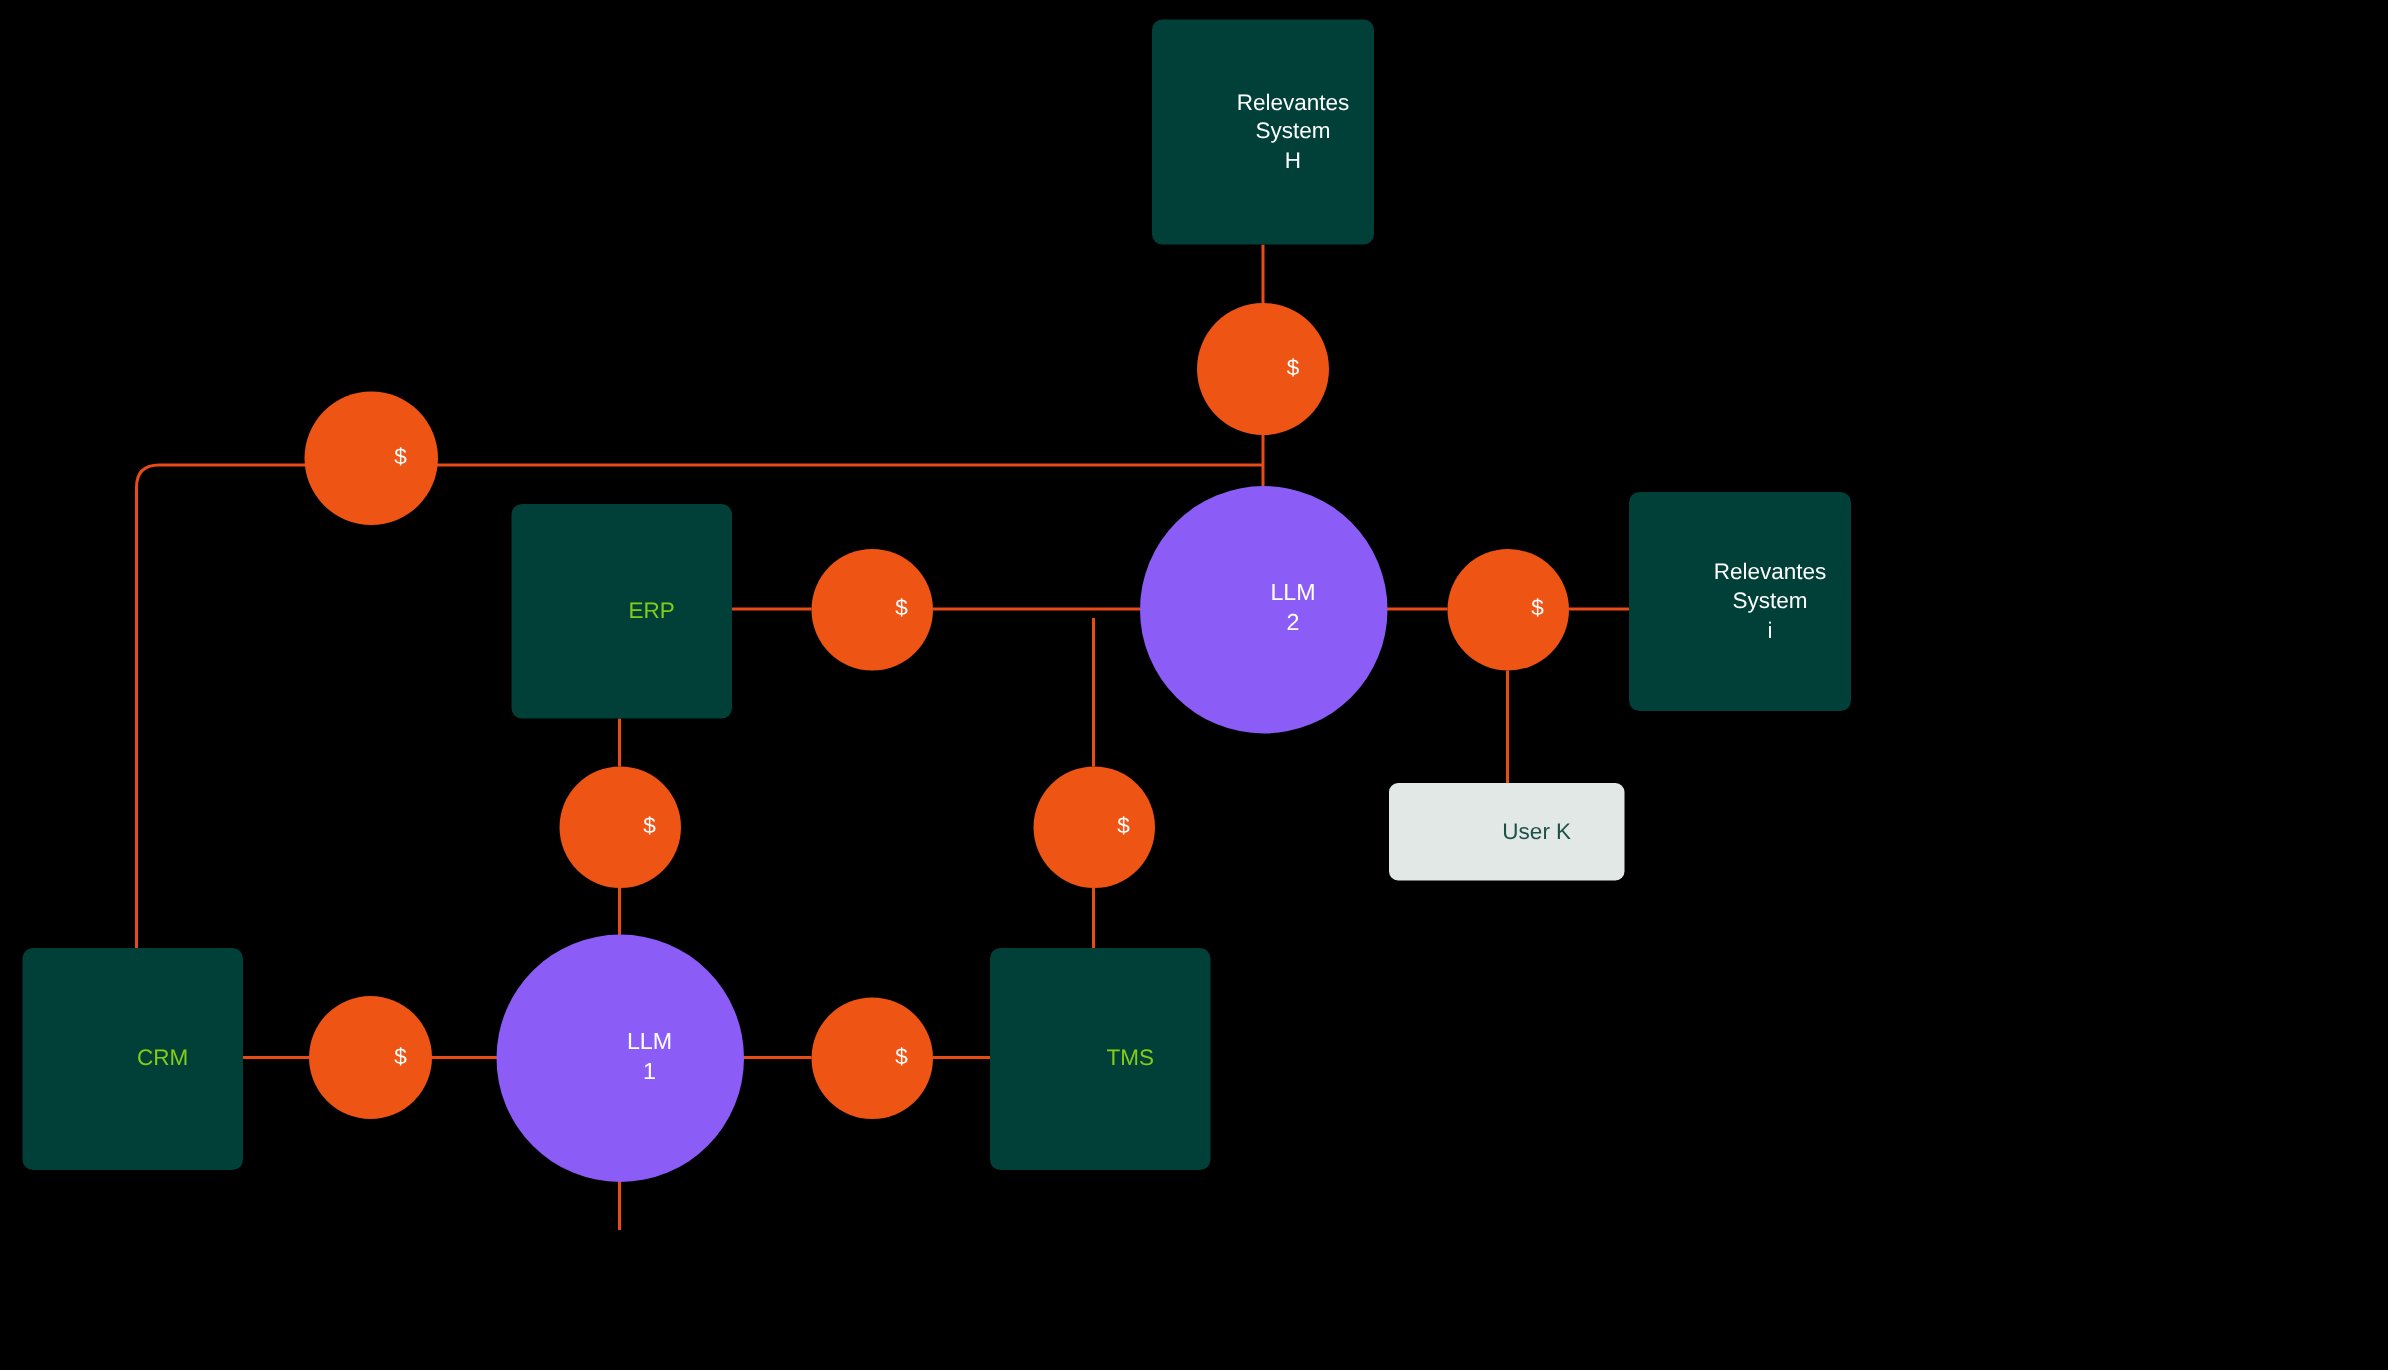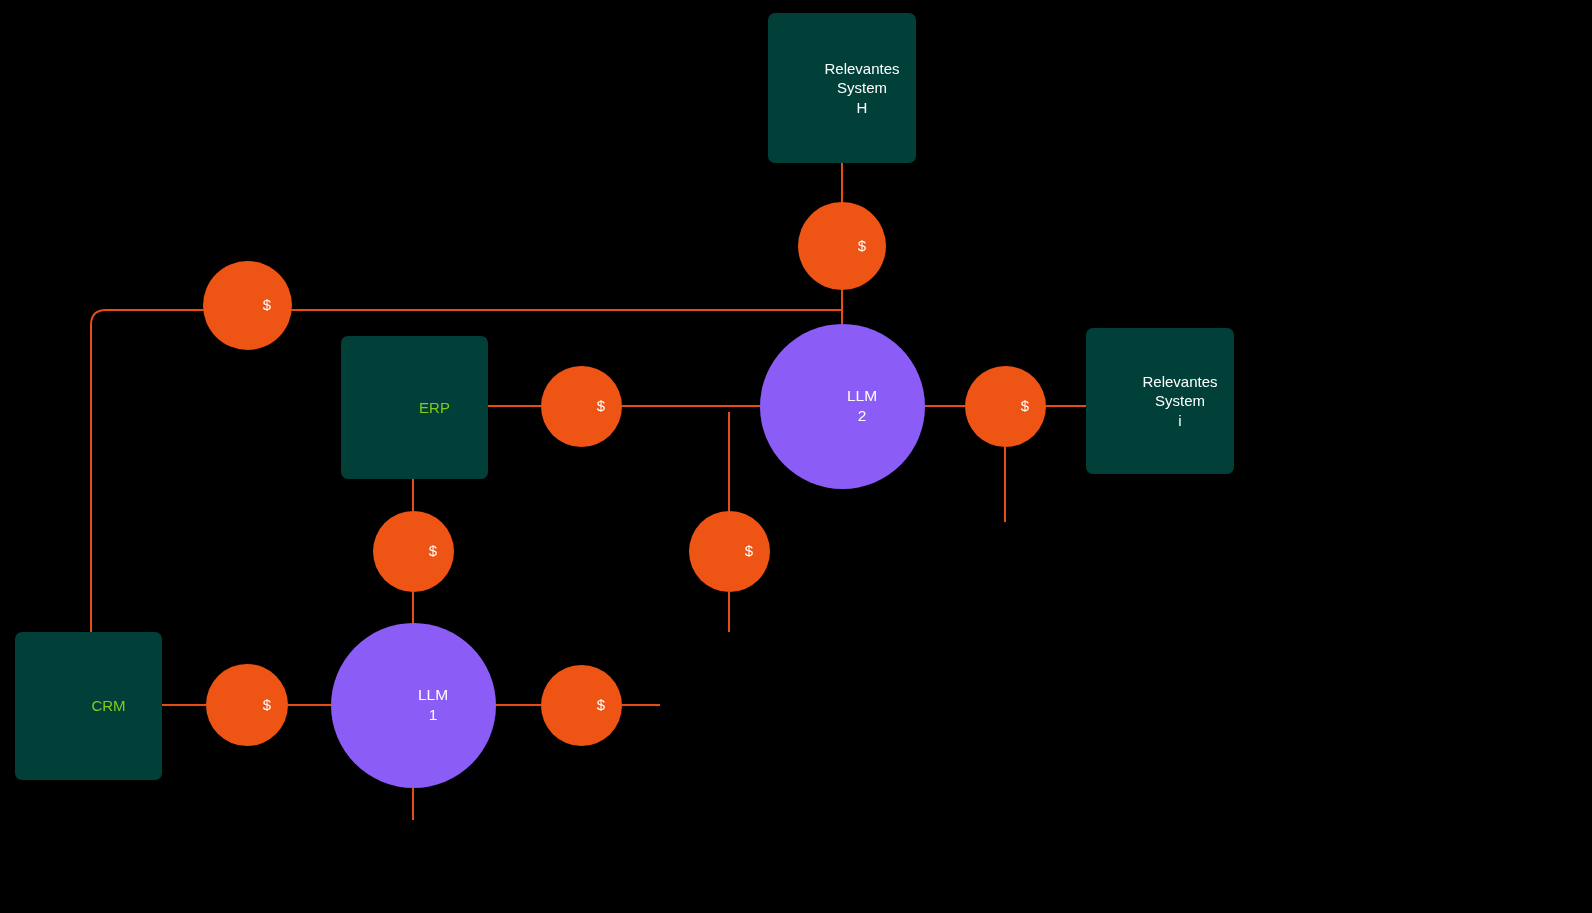--- a/index.html
+++ b/index.html
@@ -114,34 +114,40 @@
       <span class="ttl-bold">i</span>
     </div>
   </div>
 
   <div class="node appbox" id="n-erp" style="left: 341px; top: 336px; width: 147px; height: 143px;">
     <span>ERP</span>
   </div>
   <div class="node appbox" id="n-crm" style="left: 15px; top: 632px; width: 147px; height: 148px;">
     <span>CRM</span>
   </div>
+  <div class="node appbox" id="n-tms" style="left: 660px; top: 632px; width: 147px; height: 148px;">
+    <span>TMS</span>
+  </div>
 
   <div class="node llm" id="n-llm-2" style="left: 759.5px; top: 323.5px; width: 165px; height: 165px;">
     <div>
       <span style="display:block">LLM</span>
       <span style="display:block">2</span>
     </div>
   </div>
   <div class="node llm" id="n-llm-1" style="left: 330.5px; top: 622.5px; width: 165px; height: 165px;">
     <div>
       <span style="display:block">LLM</span>
       <span style="display:block">1</span>
     </div>
   </div>
 
+  <div class="node userbox" id="n-user-k" style="left: 926px; top: 522px; width: 157px; height: 65px;">
+    <span>User K</span>
+  </div>
 
   <div id="money-layer">
       <div class="node money" style="left: 798px; top: 202px; width: 88px; height: 88px;">
         <span>$</span>
       </div>
       <div class="node money" style="left: 202.5px; top: 260.5px; width: 89px; height: 89px;">
         <span>$</span>
       </div>
       <div class="node money" style="left: 540.5px; top: 365.5px; width: 81px; height: 81px;">
         <span>$</span>

